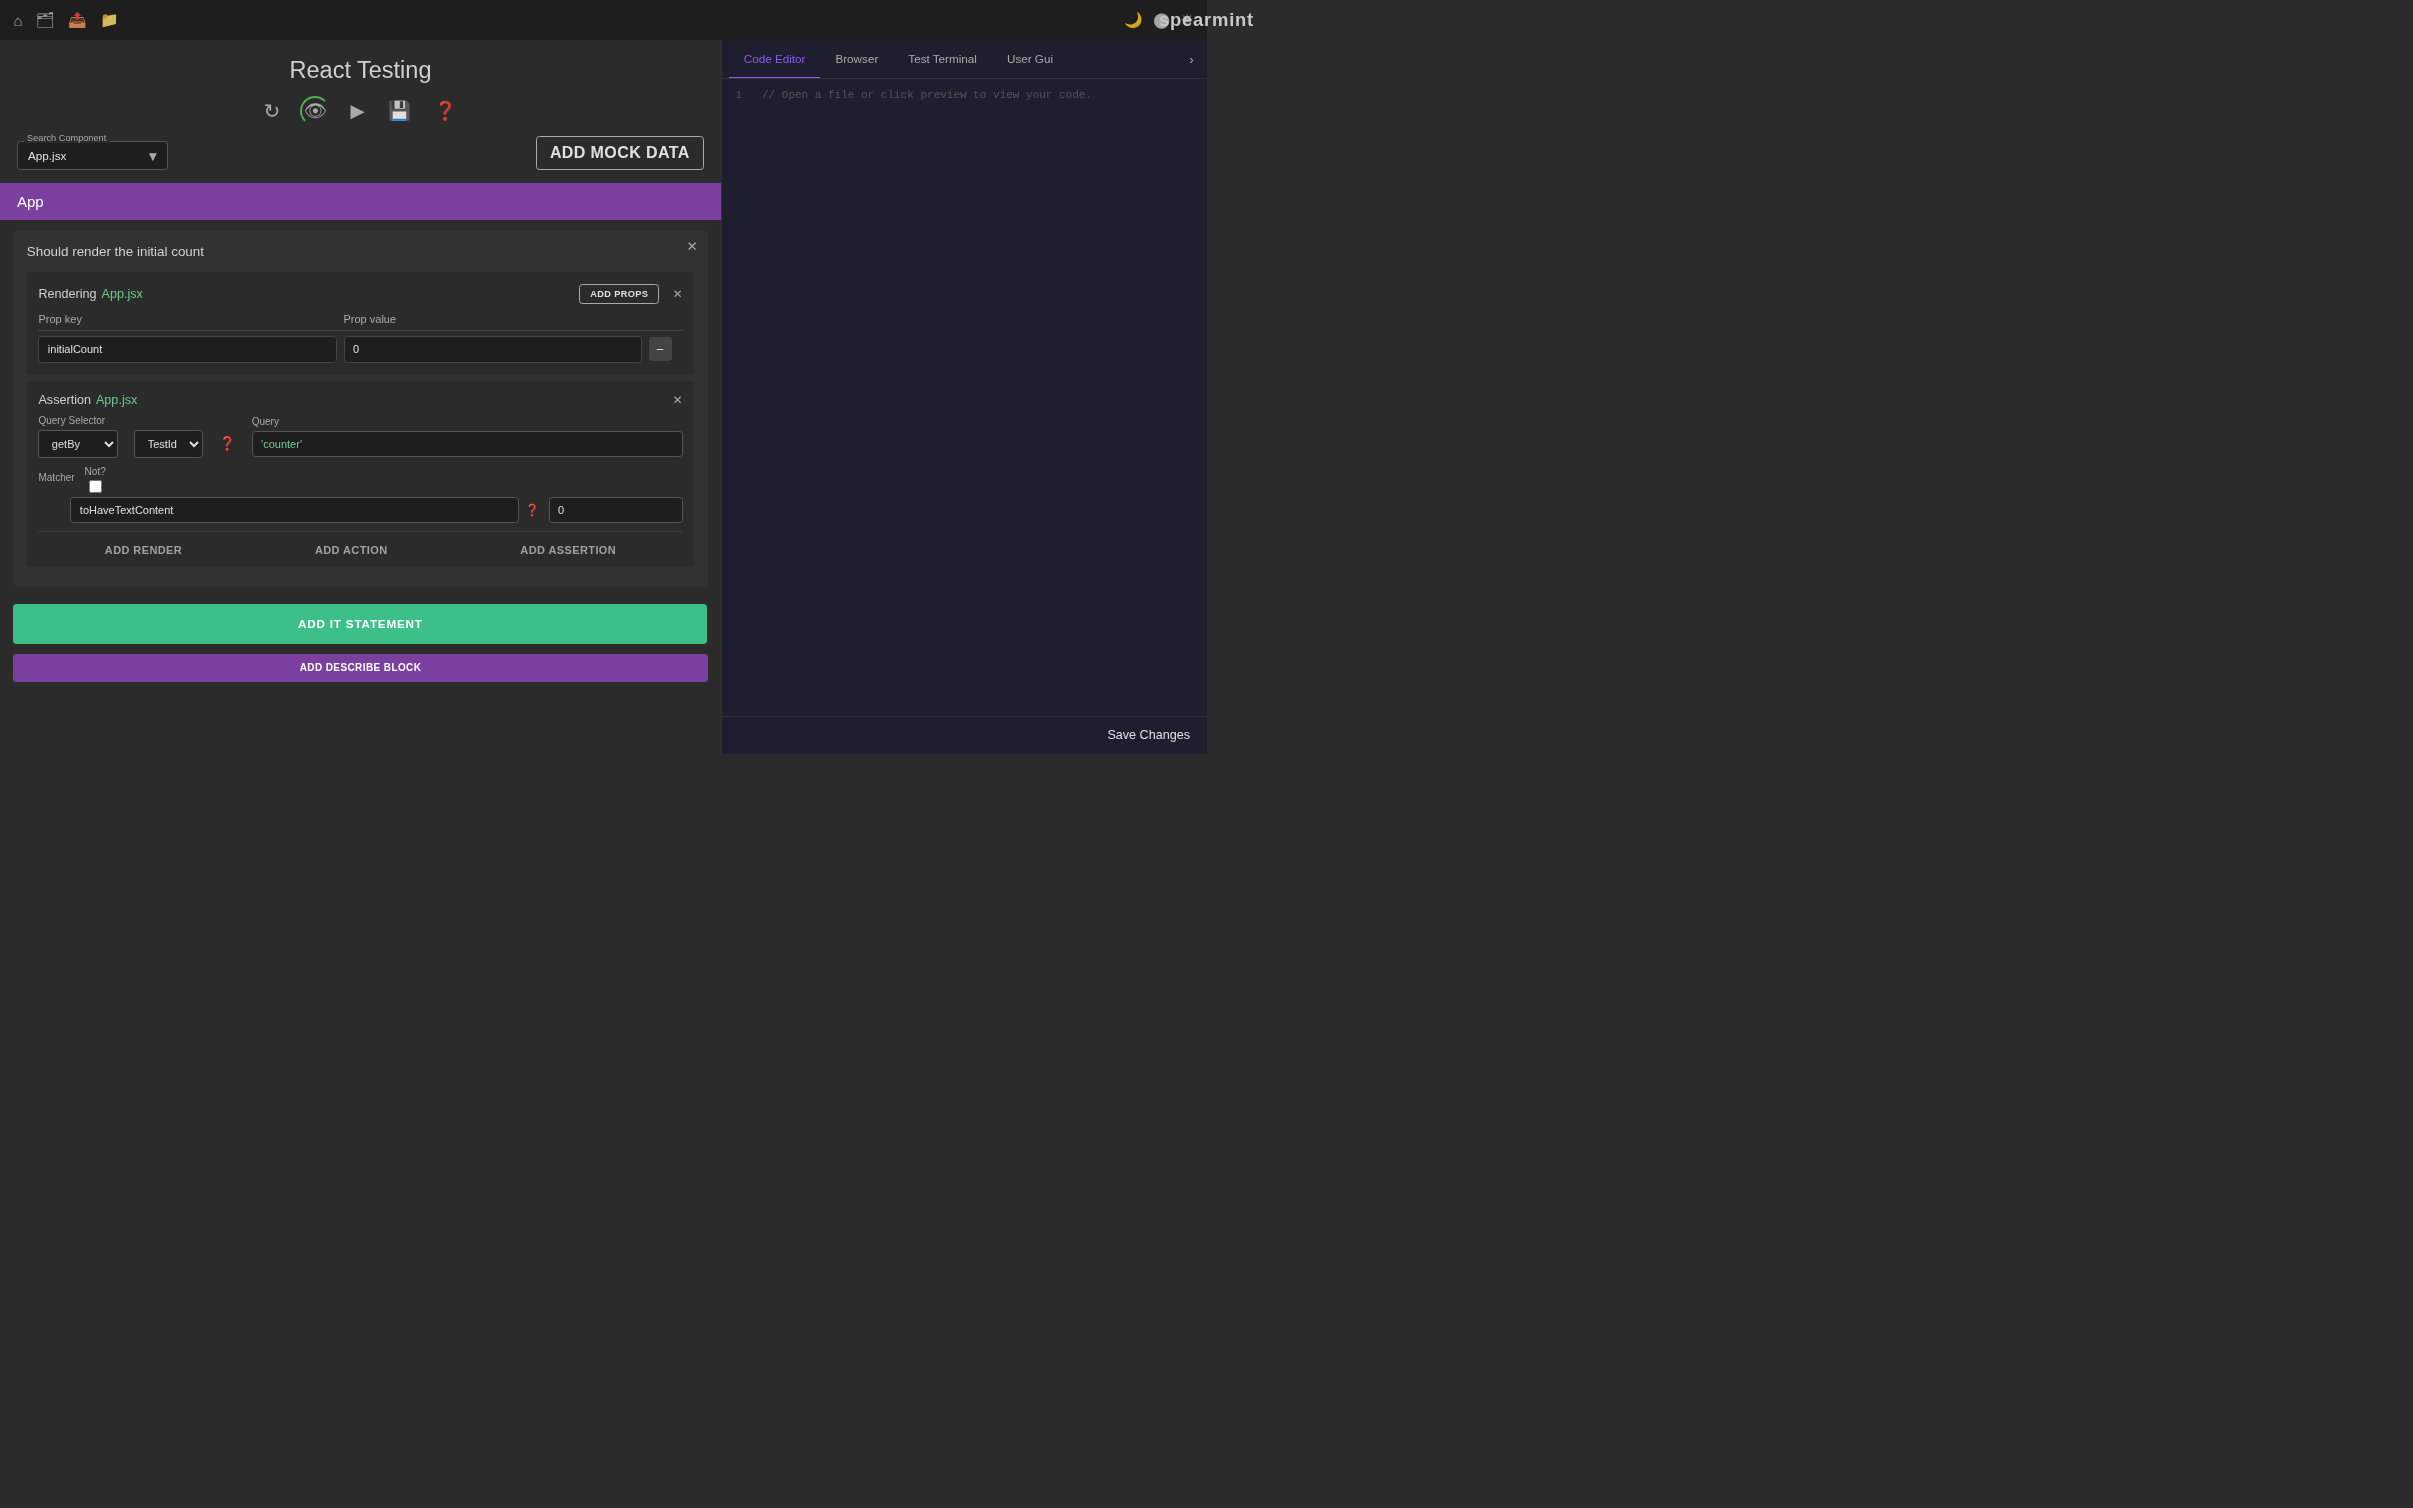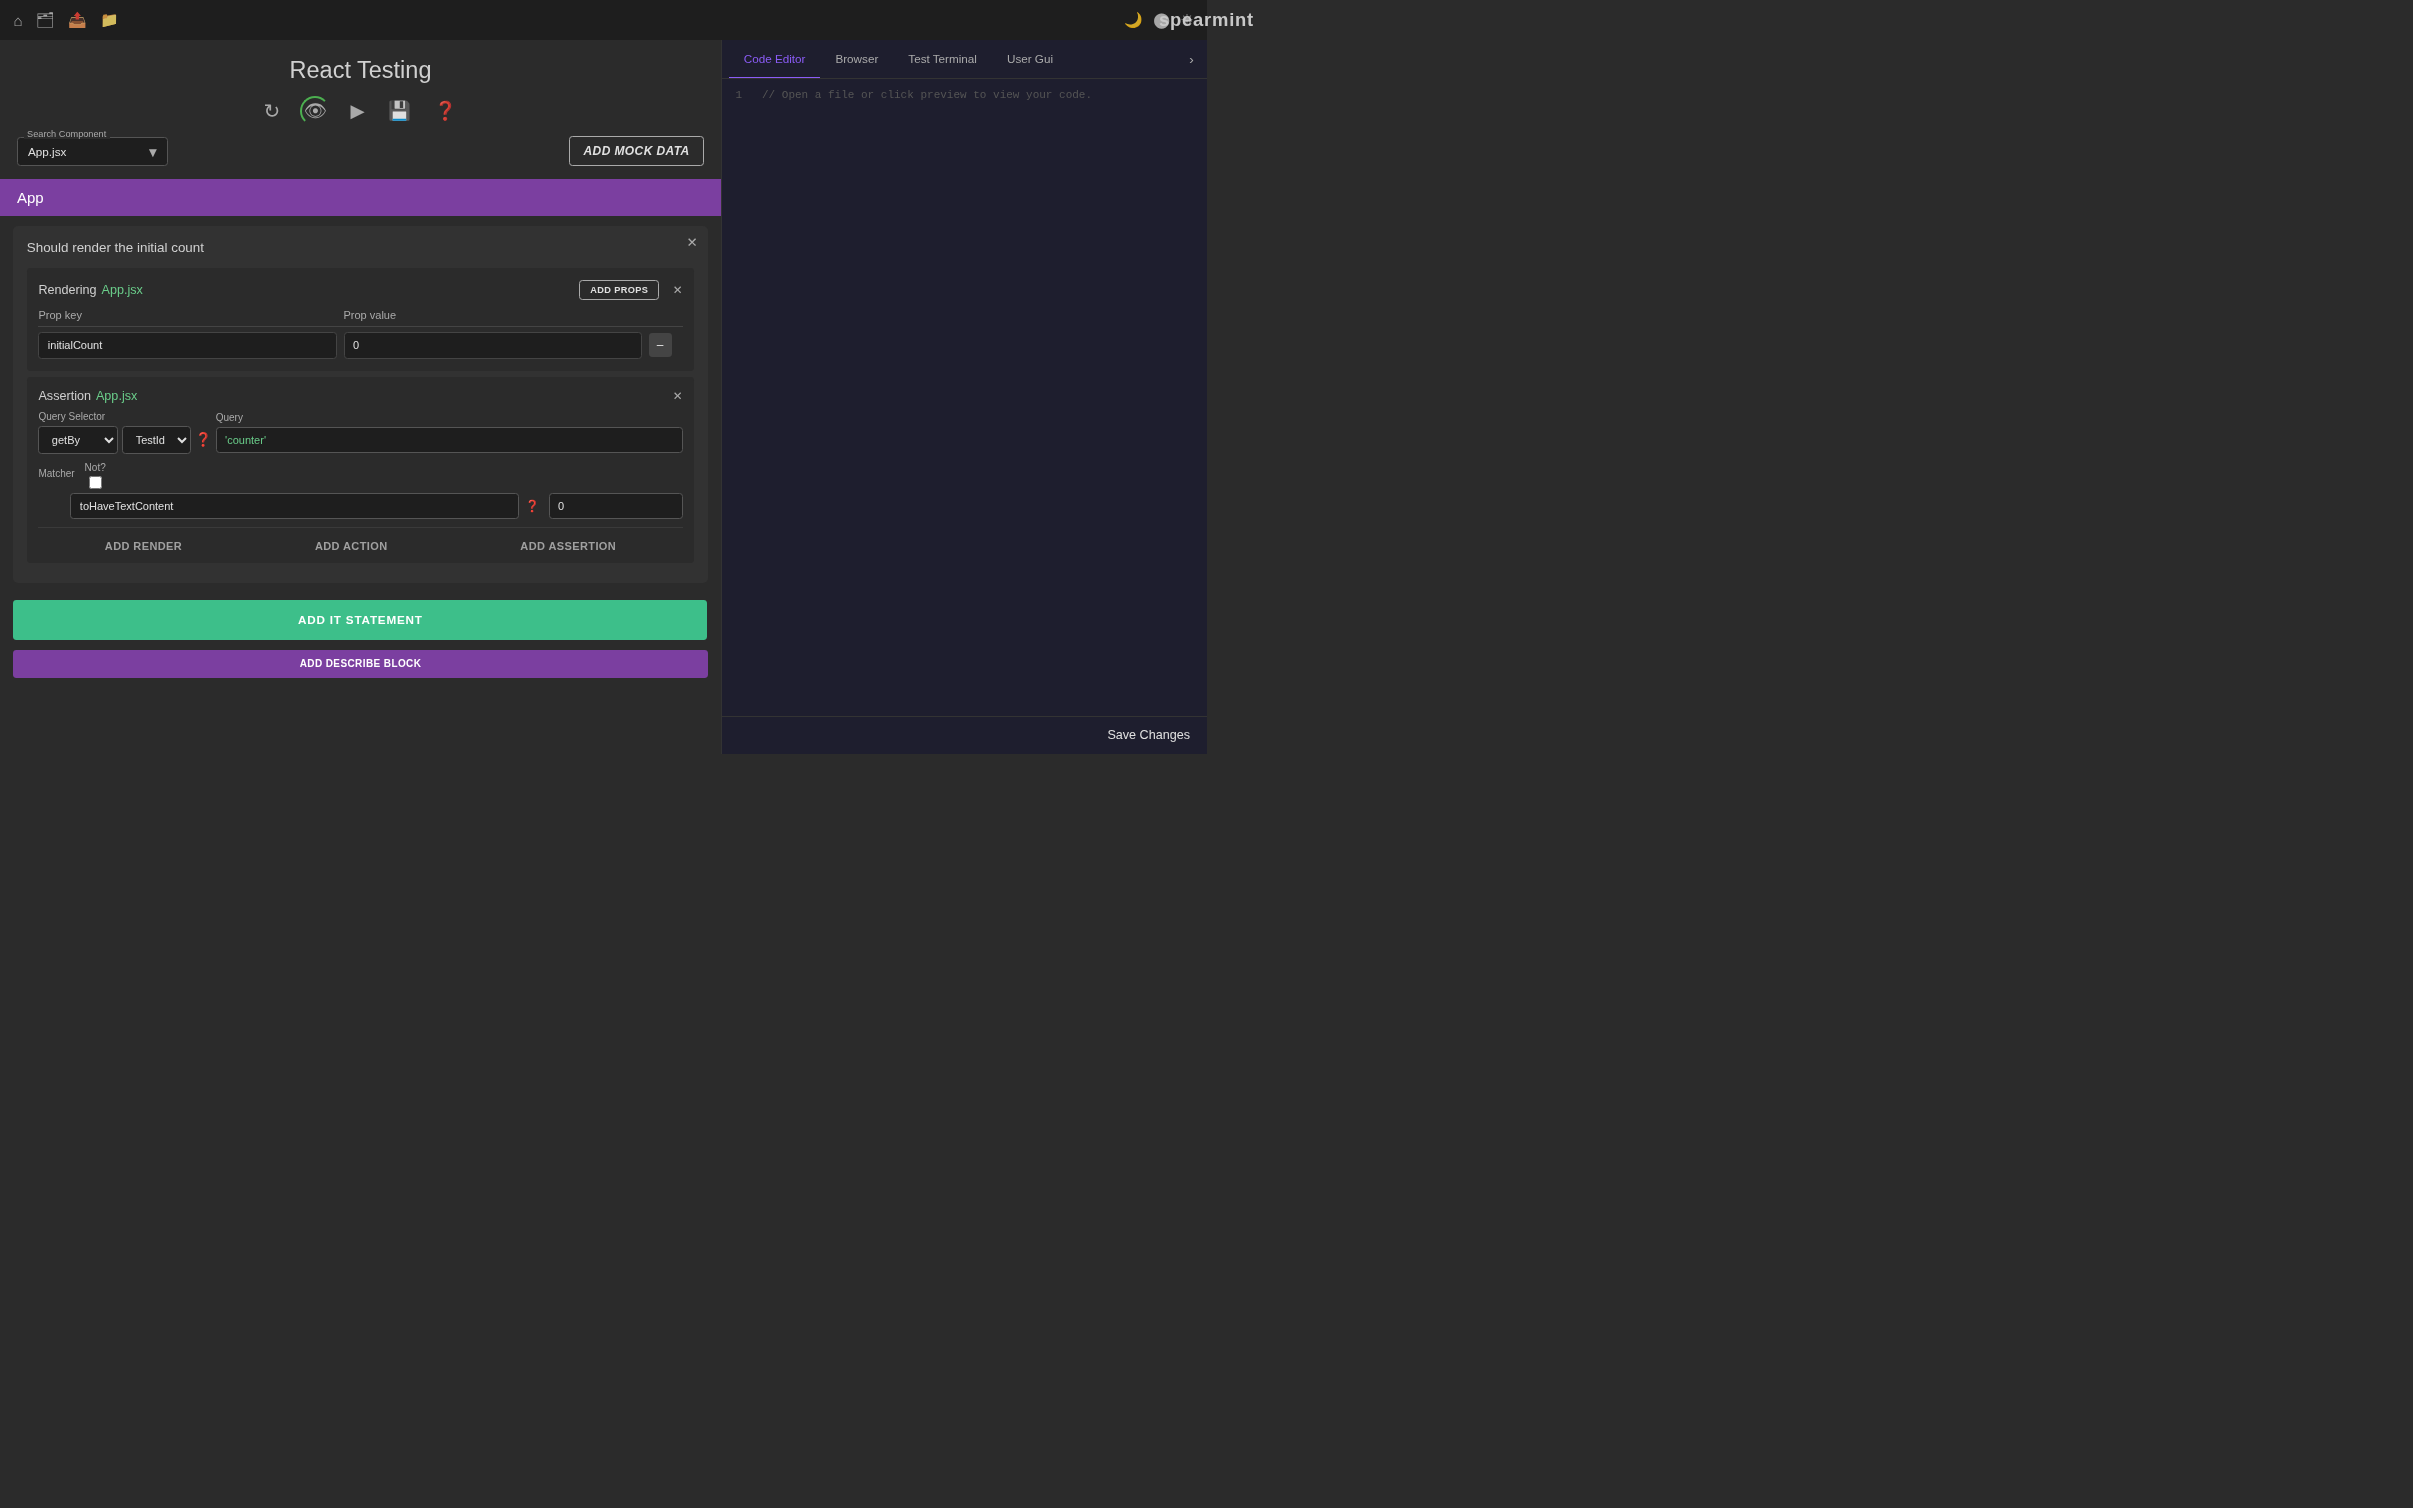--- a/index.html
+++ b/index.html
@@ -151,25 +151,24 @@
       transform: translateY(-50%);
       color: #aaa;
       pointer-events: none;
     }
     .add-mock-btn {
       background: transparent;
       border: 0.8px solid #aaa;
       color: #e0e0e0;
       padding: 6.7px 13.4px;
       border-radius: 3.4px;
-      font-size: 12px;
+      font-size: 16px;
       letter-spacing: 0.4px;
       cursor: pointer;
       font-weight: 600;
-      font-style: italic;
     }
 
     
     .app-header {
       background: #7b3fa0;
       padding: 10px 17px;
       font-size: 15px;
       color: #fff;
       margin: 0 0 3.4px;
     }
@@ -305,21 +304,21 @@
       border: none;
       color: #aaa;
       cursor: pointer;
       font-size: 11.7px;
     }
 
     
     .query-selector-row {
       display: flex;
       align-items: center;
-      gap: 4px;
+      gap: 16px;
       margin-bottom: 8.4px;
     }
     .query-label {
       font-size: 10px;
       color: #aaa;
       margin-bottom: 3.4px;
     }
     .query-group {
       display: flex;
       flex-direction: column;

